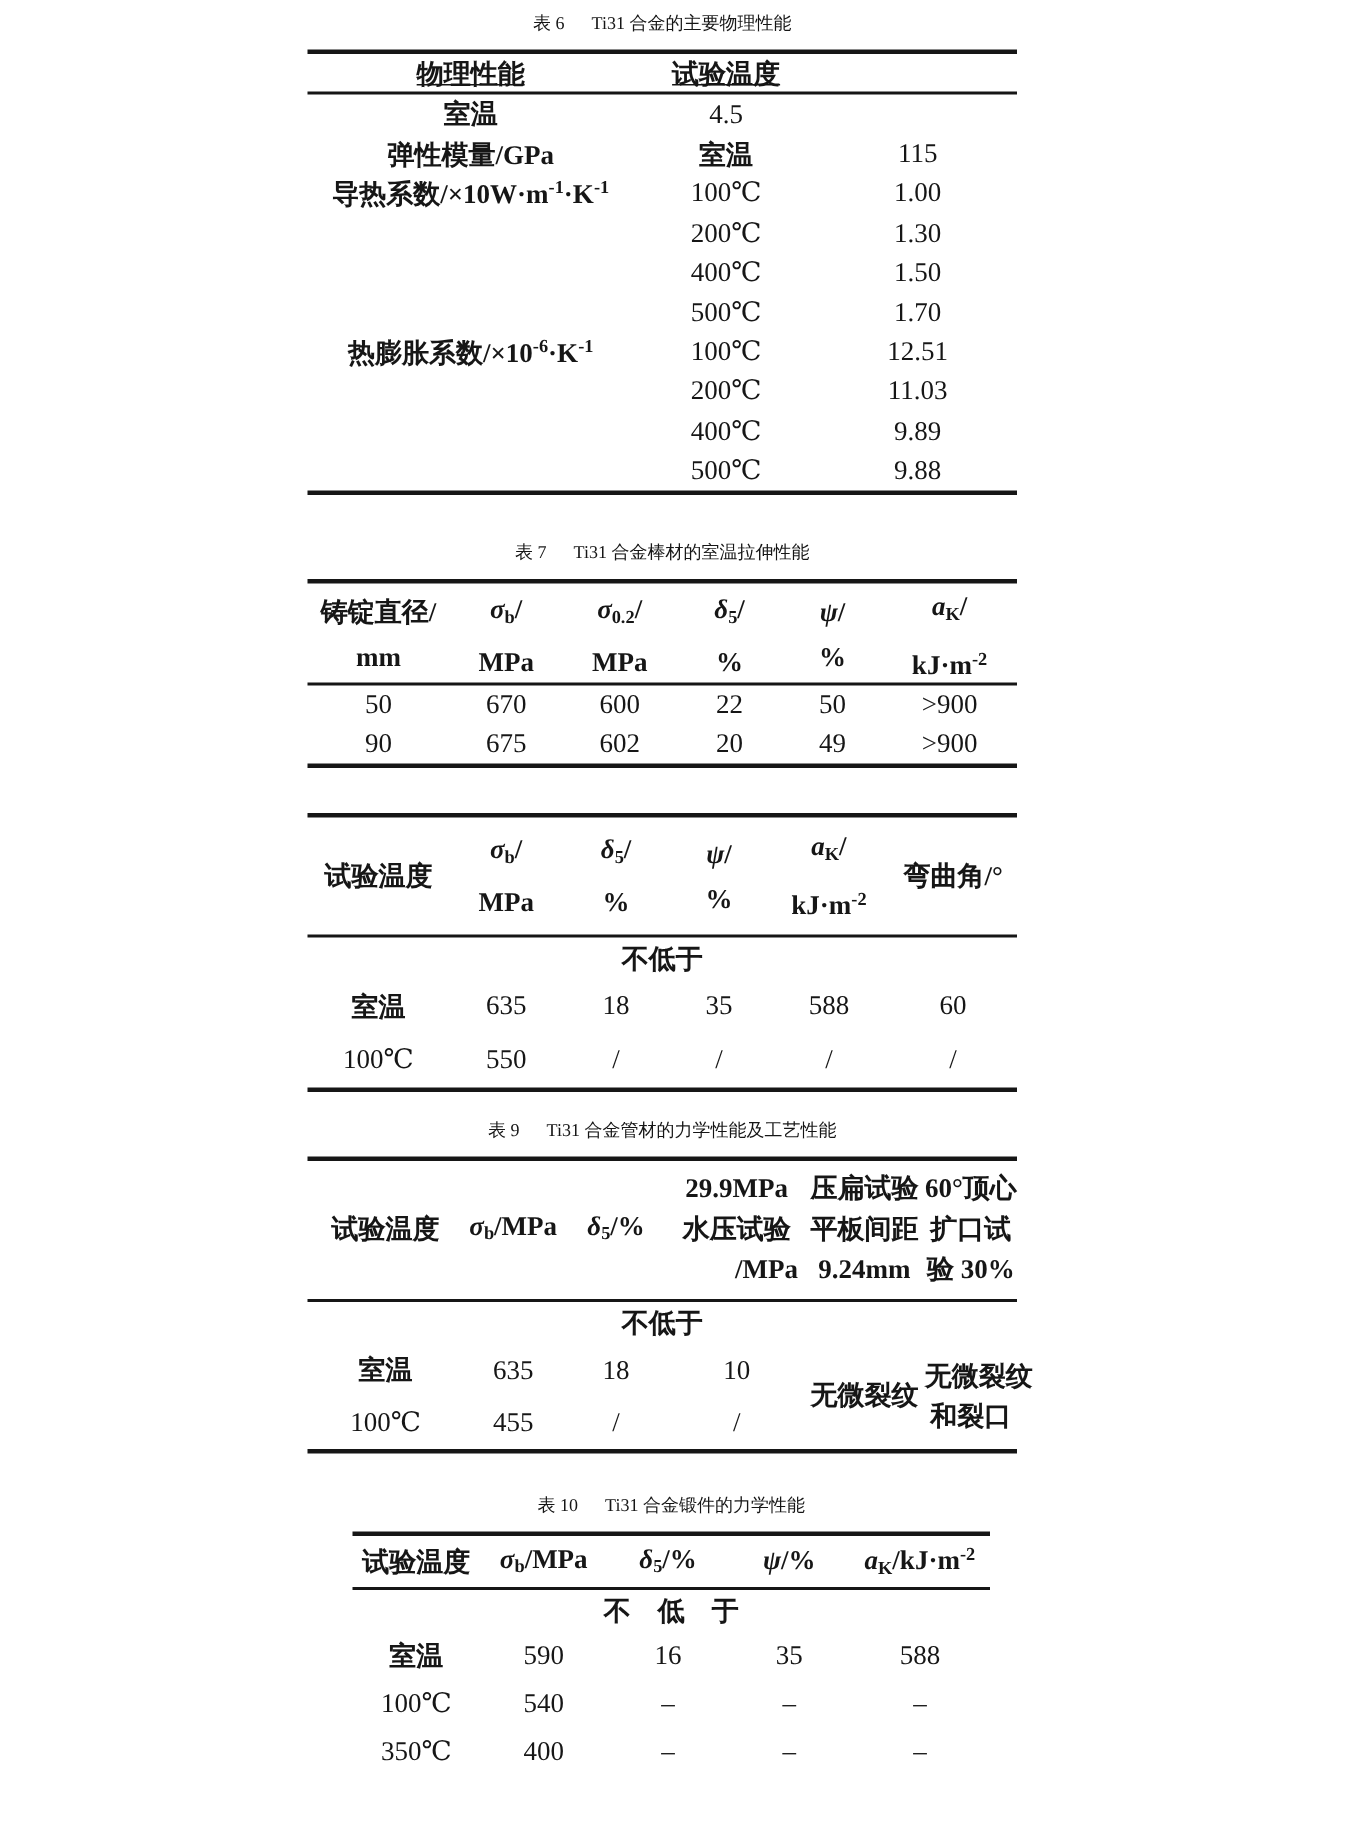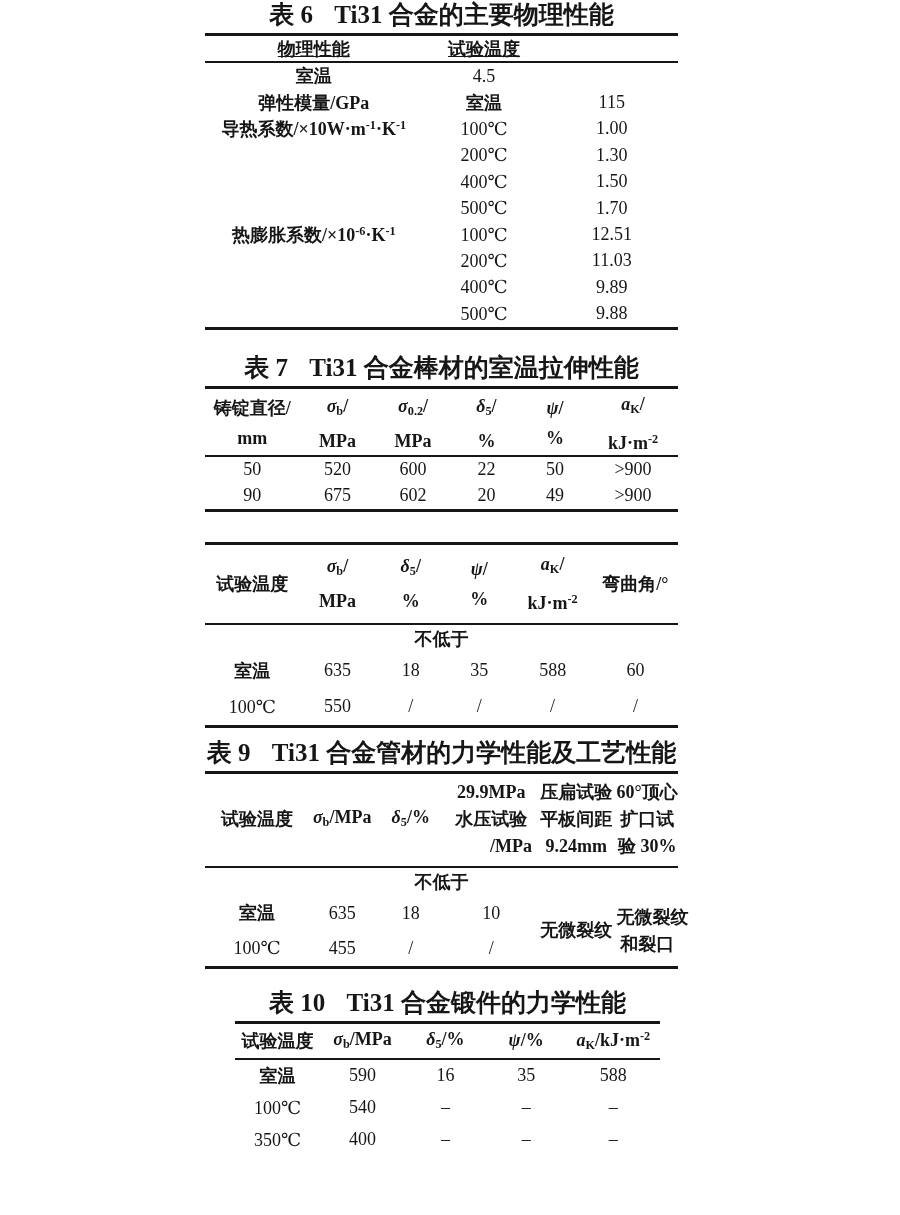--- a/index.html
+++ b/index.html
@@ -2,21 +2,21 @@
 <html><head>
 <meta charset="utf-8">
 <style>
   html,body{margin:0;padding:0;}
   body{
     width:900px;height:1215px;background:#ffffff;overflow:hidden;
     font-family:"Liberation Serif","DejaVu Serif",serif;
     color:#161616;font-size:18px;
   }
   .doc{width:473px;margin-left:205px;padding-top:3px;}
-  .cap{height:24px;line-height:24px;text-align:center;font-weight:700;font-size:25px;margin-bottom:6px;white-space:nowrap;}
+  .cap{height:24px;line-height:24px;text-align:center;font-weight:400;font-size:12px;margin-bottom:6px;white-space:nowrap;}
   .cap .lbl{margin-right:15px;}
   .rule-thick{border-top:3px solid #161616;}
   .rule-thin{border-top:2px solid #161616;}
   .grid{display:grid;text-align:center;align-items:center;}
   .hdr{font-weight:700;}
   .hcell{display:flex;flex-direction:column;justify-content:center;height:100%;}
   .hline{line-height:30px;white-space:nowrap;}
   .hline:empty{display:none;}
   .c{white-space:nowrap;}
   .b{font-weight:700;}
@@ -154,21 +154,21 @@
         <div class="hline">%</div>
       </div>
       <div class="hcell">
         <div class="hline"><i>a</i><sub>K</sub>/</div>
         <div class="hline">kJ·m<sup>-2</sup></div>
       </div>
     </div>
     <div class="rule-thin"></div>
     <div class="grid g7 t7-row">
       <div class="c">50</div>
-      <div class="c">520</div>
+      <div class="c">670</div>
       <div class="c">600</div>
       <div class="c">22</div>
       <div class="c">50</div>
       <div class="c">&gt;900</div>
     </div>
     <div class="grid g7 t7-row">
       <div class="c">90</div>
       <div class="c">675</div>
       <div class="c">602</div>
       <div class="c">20</div>
@@ -292,20 +292,21 @@
     </div>
     <div class="rule-thick"></div>
     <div class="grid g10 hdr t10-hdr">
       <div class="c">试验温度</div>
       <div class="c"><i>σ</i><sub>b</sub>/MPa</div>
       <div class="c"><i>δ</i><sub>5</sub>/%</div>
       <div class="c"><i>ψ</i>/%</div>
       <div class="c"><i>a</i><sub>K</sub>/kJ·m<sup>-2</sup></div>
     </div>
     <div class="rule-thin"></div>
+    <div class="thresh t10-thresh">不　低　于</div>
     <div class="grid g10 t10-row">
       <div class="c b">室温</div>
       <div class="c">590</div>
       <div class="c">16</div>
       <div class="c">35</div>
       <div class="c">588</div>
     </div>
     <div class="grid g10 t10-row">
       <div class="c">100℃</div>
       <div class="c">540</div>

